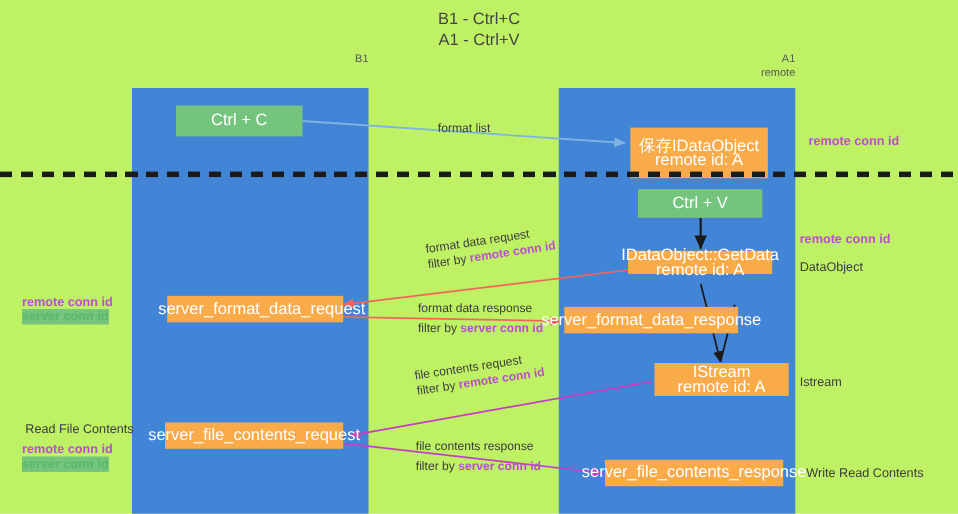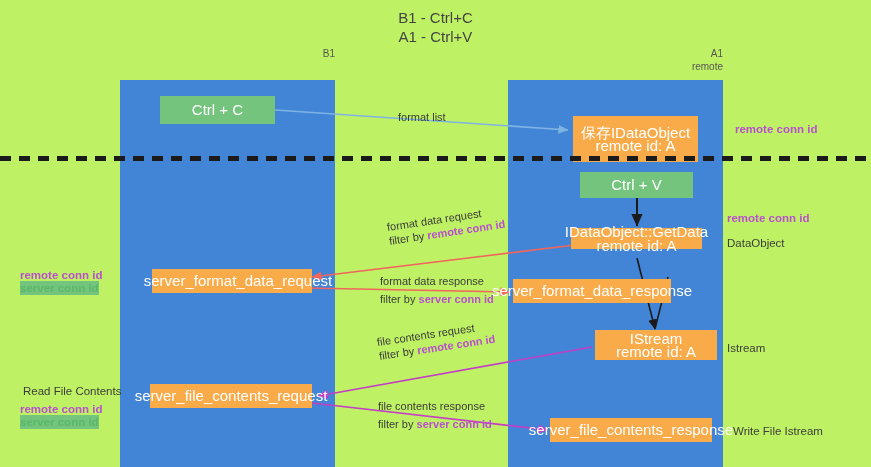--- a/index.html
+++ b/index.html
@@ -214,21 +214,21 @@
 
   <div class="midlabel" style="left:378px; top:399px;">
     <div>file contents response</div>
     <div style="margin-top:4px;"><span>filter by </span><span class="hl">server conn id</span></div>
   </div>
 
   <div class="annot purple" style="left:735px; top:122px;">remote conn id</div>
   <div class="annot purple" style="left:727px; top:211px;">remote conn id</div>
   <div class="annot plain" style="left:727px; top:236px;">DataObject</div>
   <div class="annot plain" style="left:727px; top:341px;">Istream</div>
-  <div class="annot plain" style="left:733px; top:424px;">Write File Istream</div>
+  <div class="annot plain" style="left:733px; top:424px;">Write Read Contents</div>
 
   <div class="annot purple" style="left:20px; top:268px;">remote conn id</div>
   <div class="annot green" style="left:20px; top:281px;">server conn id</div>
 
   <div class="annot plain" style="left:23px; top:384px;text-align:center;">Read File Contents</div>
   <div class="annot purple" style="left:20px; top:402px;">remote conn id</div>
   <div class="annot green" style="left:20px; top:415px;">server conn id</div>
 
   <div id="divider"></div>
 

